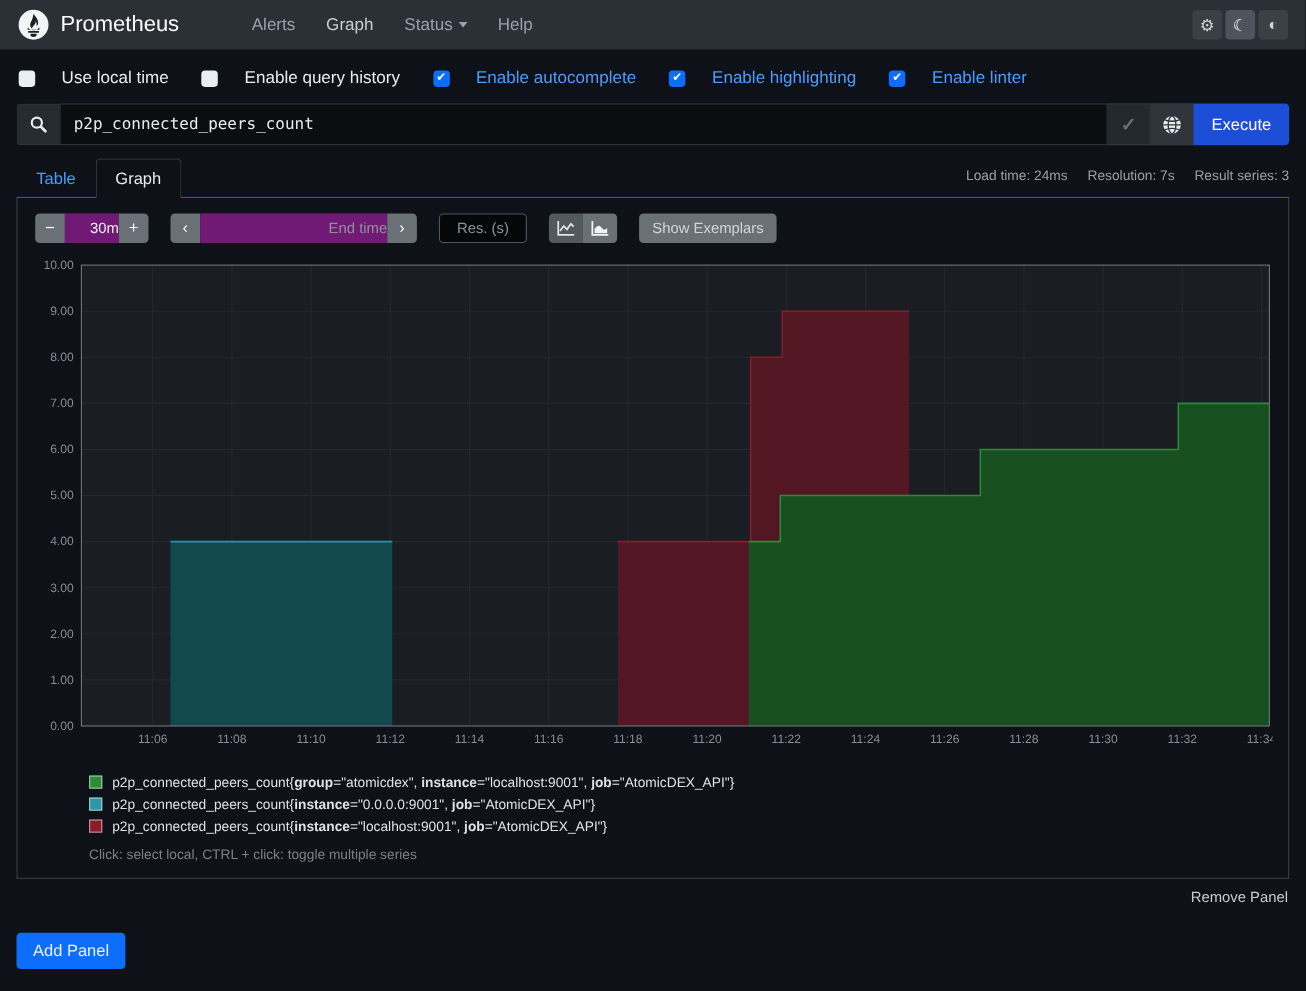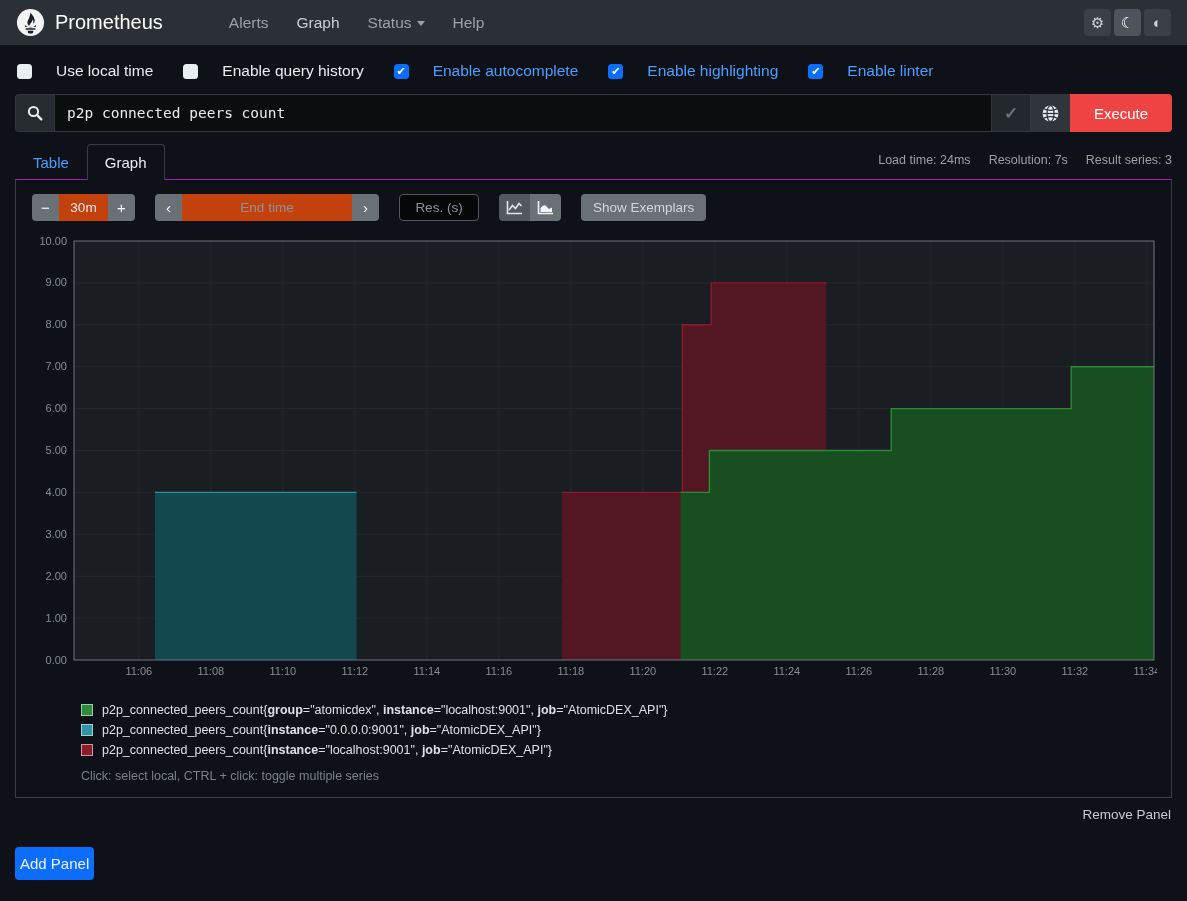--- a/index.html
+++ b/index.html
@@ -29,58 +29,58 @@
   .opt .tick { display:none; line-height:1; }
   .opt.checked .tick { display:block; }
 
   
   .querybar { display:flex; height:38px; }
   .search-prefix { width:39px; background:#262b30; border:1px solid #32373d; border-right:none; border-radius:4px 0 0 4px; display:flex; align-items:center; justify-content:center; }
   .query-input { flex:1; background:#0b0e11; border:1px solid #32373d; color:#e9ecef; font-family:"DejaVu Sans Mono",monospace; font-size:14.5px; padding:0 12px; outline:none; }
   .qbtn { width:39px; border:1px solid #32373d; background:#23282d; display:flex; align-items:center; justify-content:center; cursor:pointer; border-left:none; }
   .qbtn.check { color:#6a7077; font-size:17px; font-weight:bold; }
   .qbtn.globe { background:#30353b; }
-  .execute-btn { width:102px; background:#ef4444; color:#fff; border:none; border-radius:0 4px 4px 0; font-size:15px; cursor:pointer; }
+  .execute-btn { width:87px; background:#1d4ed8; color:#fff; border:none; border-radius:0 4px 4px 0; font-size:15px; cursor:pointer; }
 
   
   .tabrow { display:flex; align-items:flex-end; margin-top:12px; border-bottom:1px solid #a21caf; position:relative; }
   .tab { font-size:15px; padding:9px 17px; cursor:pointer; border:1px solid transparent; border-bottom:none; border-radius:4px 4px 0 0; margin-bottom:-1px; }
   .tab.inactive { color:#4a9eff; }
   .tab.active { color:#e9ecef; background:#0e1117; border-color:#383d43; }
   .stats { margin-left:auto; display:flex; gap:18px; font-size:12.5px; color:#9aa0a6; padding-bottom:12px; }
 
   
   .panel { border:1px solid #383d43; border-top:none; padding:12px 16px 14px 16px; }
   .controls { display:flex; align-items:center; gap:20px; margin:2px 0 12px 0; }
   .grp { display:flex; }
   .cbtn { background:#697076; border:none; color:#fff; min-width:27px; height:27px; font-size:15px; display:flex; align-items:center; justify-content:center; cursor:pointer; }
   .grp > :first-child { border-radius:4px 0 0 4px; }
   .grp > :last-child { border-radius:0 4px 4px 0; }
-  .cinput { background:#c2410c; border:none; color:#e9ecef; height:27px; text-align:center; font-size:13.5px; outline:none; }
+  .cinput { background:#701a75; border:none; color:#e9ecef; height:27px; text-align:right; font-size:13.5px; outline:none; }
   .cinput::placeholder { color:#8d9399; }
   .range-input { width:49px; }
   .endtime-input { width:170px; }
   .res-input { width:80px; height:27px; background:#050709; border:1px solid #51575d; border-radius:4px; color:#e9ecef; text-align:center; font-size:13.5px; outline:none; }
   .res-input::placeholder { color:#8d9399; }
   .icon-btn { width:31px; height:27px; border:none; display:flex; align-items:center; justify-content:center; cursor:pointer; }
   .icon-btn.sel { background:#53595f; }
   .icon-btn.unsel { background:#697076; }
   .exemplars-btn { background:#697076; border:none; border-radius:4px; color:#d2d6da; height:27px; padding:0 12px; font-size:13.5px; cursor:pointer; }
 
   
   .chart-wrap { position:relative; }
   .legend { margin:14px 0 0 49px; }
   .legend-row { display:flex; align-items:center; gap:9px; font-size:12.5px; color:#dde1e5; margin-bottom:6px; cursor:pointer; }
   .legend-row .swatch { width:12px; height:12px; flex:0 0 12px; border:1px solid rgba(255,255,255,0.55); }
   .legend-row b { font-weight:700; }
   .legend-note { margin:12px 0 0 49px; font-size:12.5px; color:#7b8187; }
 
   .below-panel { display:flex; justify-content:flex-end; padding:9px 1px; }
   .remove-panel { color:#c6cbd1; font-size:13.5px; cursor:pointer; }
-  .add-panel { margin:16px 0 0 0; background:#0d6efd; color:#eaf2ff; border:none; border-radius:4px; font-size:15px; padding:8px 5px; cursor:pointer; }
+  .add-panel { margin:16px 0 0 0; background:#0d6efd; color:#eaf2ff; border:none; border-radius:4px; font-size:15px; padding:8px 15px; cursor:pointer; }
 </style>
 </head>
 <body>
 
 <div class="navbar">
   <div class="brand">
     <svg class="brand-logo" viewBox="0 0 32 32">
       <circle cx="16" cy="16" r="15" fill="#f2f4f6"></circle>
       <path fill="#1b1f23" d="M16 5c1.5 2.6 4.6 4.9 4.6 9 0 1.7-.8 3-1.7 3 .5-1.6.2-3.4-.7-4.6.1 1.9-1 3.3-2.2 4.6-1 1.1-1.6 2-1.4 3-1.3-.9-2-2.4-2-3.9 0-2 1.2-3.4 1.9-5.1.5-1.4 1-3.5 1.5-6zM10.5 18.5c.4 1.9 2.9 3 5.5 3s5.1-1.1 5.5-3c.3 1 .5 1.8.5 2.5H10c0-.7.2-1.5.5-2.5zM10.6 22.3h10.8v1.8h-10.8zM13 25h6v1.7c0 .8-1.3 1.5-3 1.5s-3-.7-3-1.5z"></path>
     </svg>

